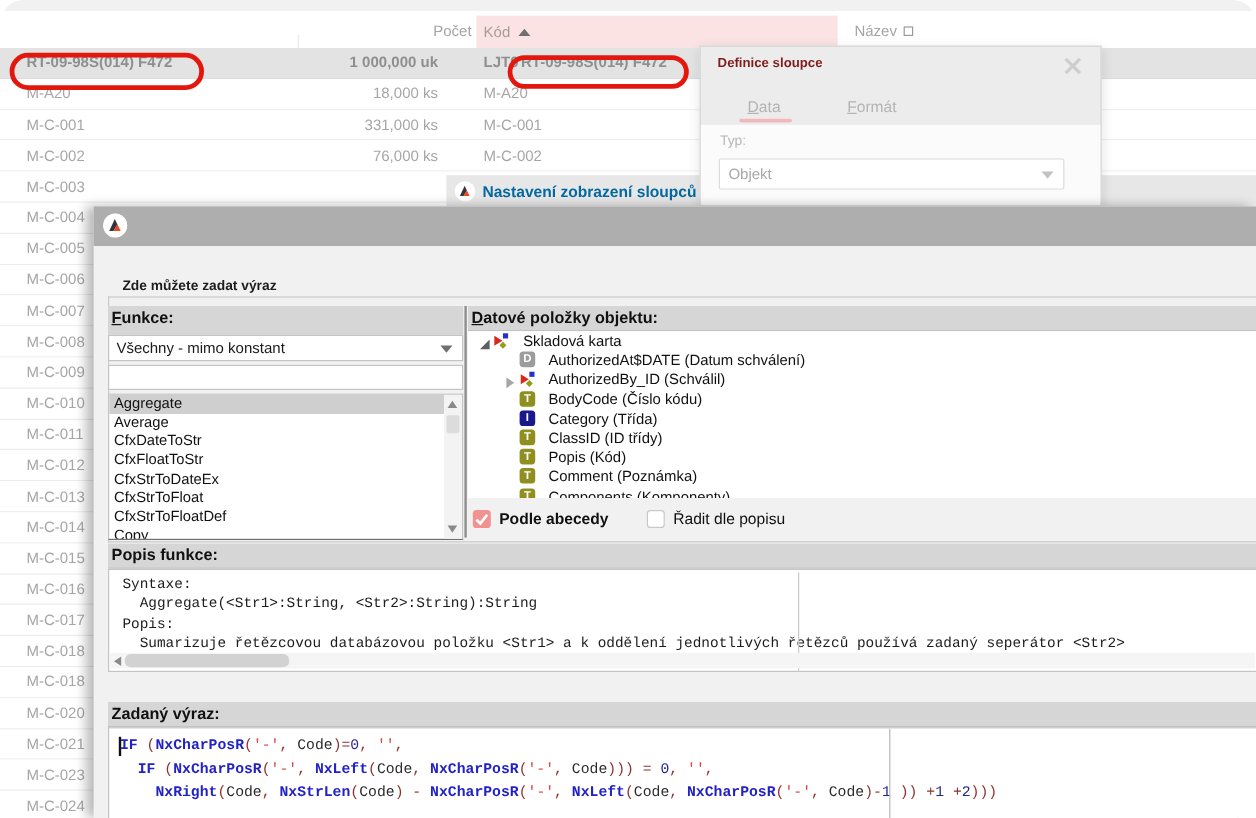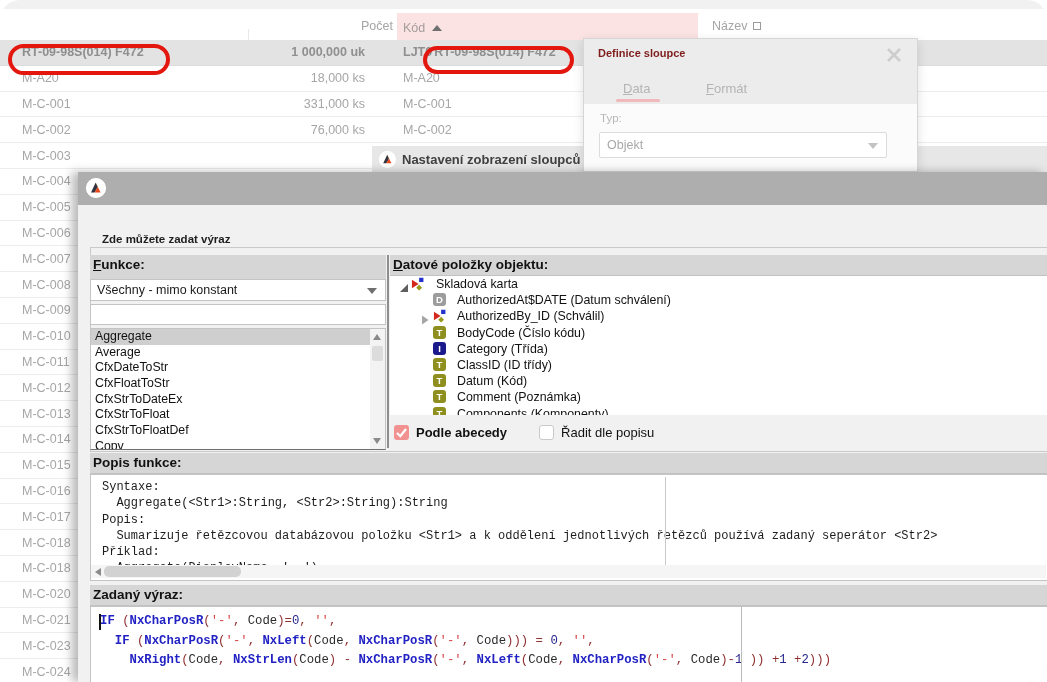--- a/index.html
+++ b/index.html
@@ -31,21 +31,21 @@
   .cell-kod{position:absolute;left:403px;top:0;height:100%;display:flex;align-items:center;
     color:#a6a6a6;font-size:12.5px;white-space:nowrap;}
   .grid-row.selected .cell-name,.grid-row.selected .cell-pocet,.grid-row.selected .cell-kod{
     font-weight:bold;color:#8f8f8f;}
 
   .annotation-ellipse{border:4px solid var(--annotation-red);border-radius:17px;background:transparent;z-index:4;}
 
   
   #columns-window-bar{left:372px;top:146px;width:675px;height:26px;background:#e7e7e7;z-index:2;
     display:flex;align-items:center;}
-  #columns-window-bar .title{font-weight:bold;color:#404040;font-size:13px;margin-left:6px;}
+  #columns-window-bar .title{font-weight:bold;color:#0369a1;font-size:13px;margin-left:6px;}
   .logo-circle{border-radius:50%;background:#fff;flex:none;}
 
   
   #column-dialog{left:583px;top:38px;width:335px;height:134px;background:#ececec;z-index:3;
     border:1px solid #d6d6d6;box-shadow:0 3px 10px rgba(0,0,0,.12);}
   #column-dialog .dlg-title{position:absolute;left:14px;top:8px;font-weight:bold;color:#7f1d1d;font-size:11px;}
   #dlg-close{position:absolute;right:12px;top:5px;width:22px;height:22px;cursor:pointer;}
   #dlg-close svg{width:22px;height:22px;}
   .tab-item{position:absolute;top:42px;color:#b4b4b4;font-size:13px;}
   .tab-underline{position:absolute;top:60px;height:3px;border-radius:2px;background:var(--accent-pink);}
@@ -98,21 +98,21 @@
 
   #checkbox-row{position:absolute;left:312px;top:212px;width:657px;height:31px;background:#f1f1f1;
     display:flex;align-items:center;}
   .checkbox{width:15px;height:15px;border-radius:3px;flex:none;}
   .checkbox.checked{background:var(--checkbox-pink);}
   .checkbox.unchecked{background:#fff;border:1px solid #c9c9c9;}
   .cb-label{font-size:13px;color:#111;margin-left:7px;}
   .cb-label.bold{font-weight:bold;}
 
   #popis-band{left:12px;top:248px;width:957px;height:21px;}
-  #desc-box{position:absolute;left:12px;top:269px;width:957px;height:107px;background:#fff;
+  #desc-box{position:absolute;left:12px;top:269px;width:957px;height:86px;background:#fff;
     border:1px solid #c4c4c4;border-right:none;overflow:hidden;}
   .mono-line{font-family:"Liberation Mono","DejaVu Sans Mono",monospace;font-size:12px;
     height:16.3px;line-height:16.3px;color:#1c1c1c;white-space:pre;padding-left:11px;}
   #desc-vline{position:absolute;left:574px;top:2px;width:1px;height:88px;background:#c9c9c9;}
   #desc-hscroll{position:absolute;left:0;bottom:2px;width:955px;height:13px;background:#f5f5f5;}
   .sb-left{position:absolute;left:4px;top:2.5px;width:0;height:0;
     border-top:4.5px solid transparent;border-bottom:4.5px solid transparent;border-right:6px solid #8a8a8a;}
   #desc-hthumb{position:absolute;left:13px;top:1px;width:137px;height:11px;background:#d2d2d2;border-radius:5px;}
 
   #vyraz-band{left:12px;top:380px;width:957px;height:21px;}
@@ -353,21 +353,21 @@
           <div class="tree-row">
             <span class="t-icon" style="left: 43px;">
               <span class="badge" style="background:#8f8f1f">T</span>
             </span>
             <span class="tree-label" style="left: 67px;">ClassID  (ID třídy)</span>
           </div>
           <div class="tree-row">
             <span class="t-icon" style="left: 43px;">
               <span class="badge" style="background:#8f8f1f">T</span>
             </span>
-            <span class="tree-label" style="left: 67px;">Datum  (Kód)</span>
+            <span class="tree-label" style="left: 67px;">Popis  (Kód)</span>
           </div>
           <div class="tree-row">
             <span class="t-icon" style="left: 43px;">
               <span class="badge" style="background:#8f8f1f">T</span>
             </span>
             <span class="tree-label" style="left: 67px;">Comment  (Poznámka)</span>
           </div>
           <div class="tree-row">
             <span class="t-icon" style="left: 43px;">
               <span class="badge" style="background:#8f8f1f">T</span>

